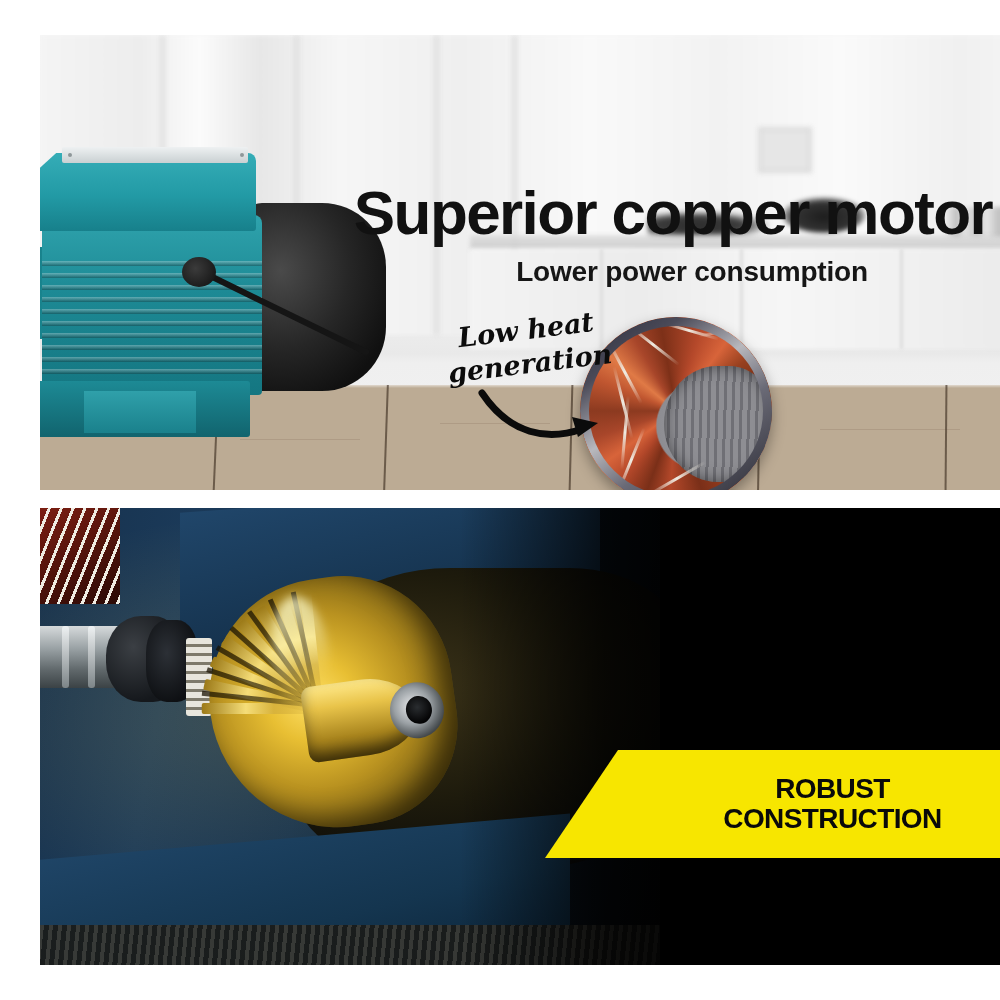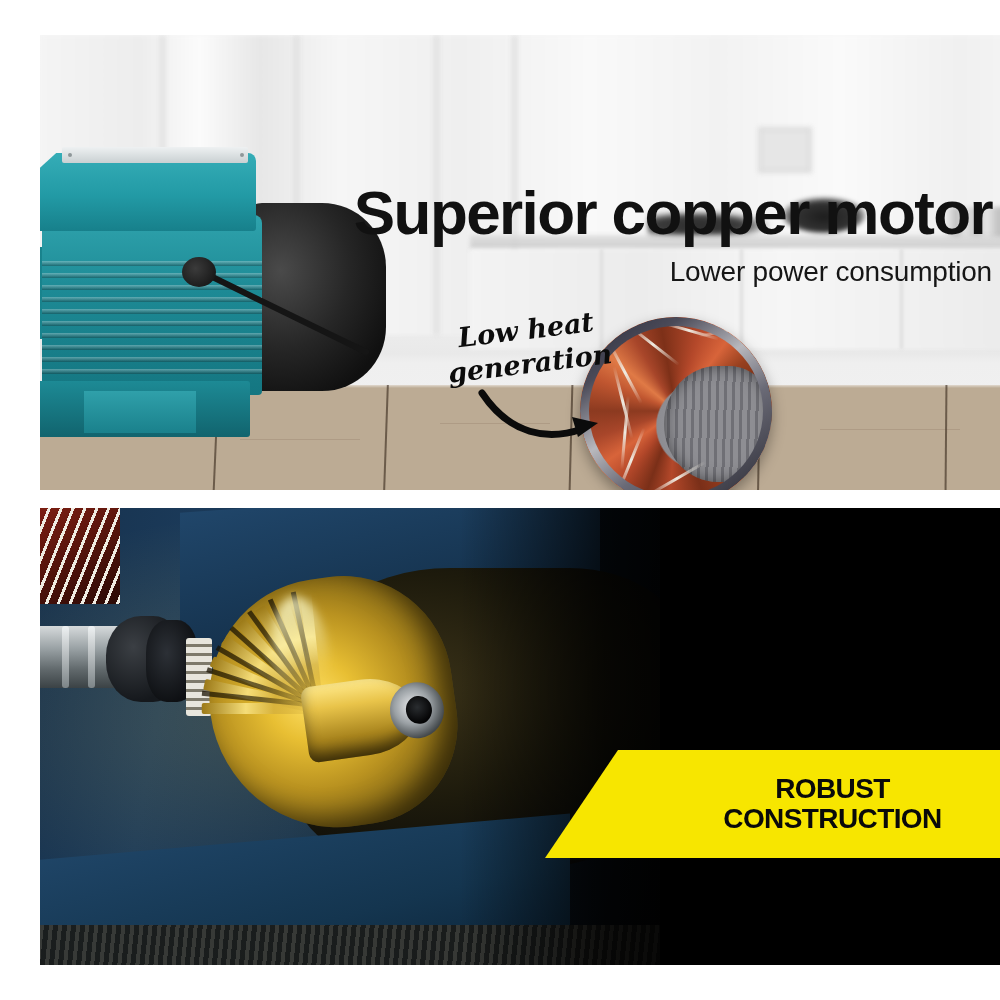--- a/index.html
+++ b/index.html
@@ -162,22 +162,22 @@
   }
 
   
   .head-top{
     position:absolute; left:252px; top:147px; width:700px;
     text-align:right; color:#111111;
     font-size:62px; font-weight:bold; letter-spacing:-1.6px; line-height:1;
   }
   .sub-top{
     position:absolute; left:352px; top:222px; width:600px;
-    text-align:right; color:#161616;
-    font-size:28px; font-weight:normal; letter-spacing:-0.2px; line-height:1.1;
+    text-align:center; color:#161616;
+    font-size:28px; font-weight:bold; letter-spacing:-0.2px; line-height:1.1;
   }
   .hand-note{
     position:absolute; left:398px; top:278px; width:180px;
     color:#0c0c0c; font-family:"DejaVu Serif", serif;
     font-style:italic; font-weight:bold; font-size:27px; line-height:1.25;
     transform:rotate(-7deg); text-align:center;
   }
   .hand-arrow{ position:absolute; left:436px; top:352px; width:130px; height:60px; }
 
   

